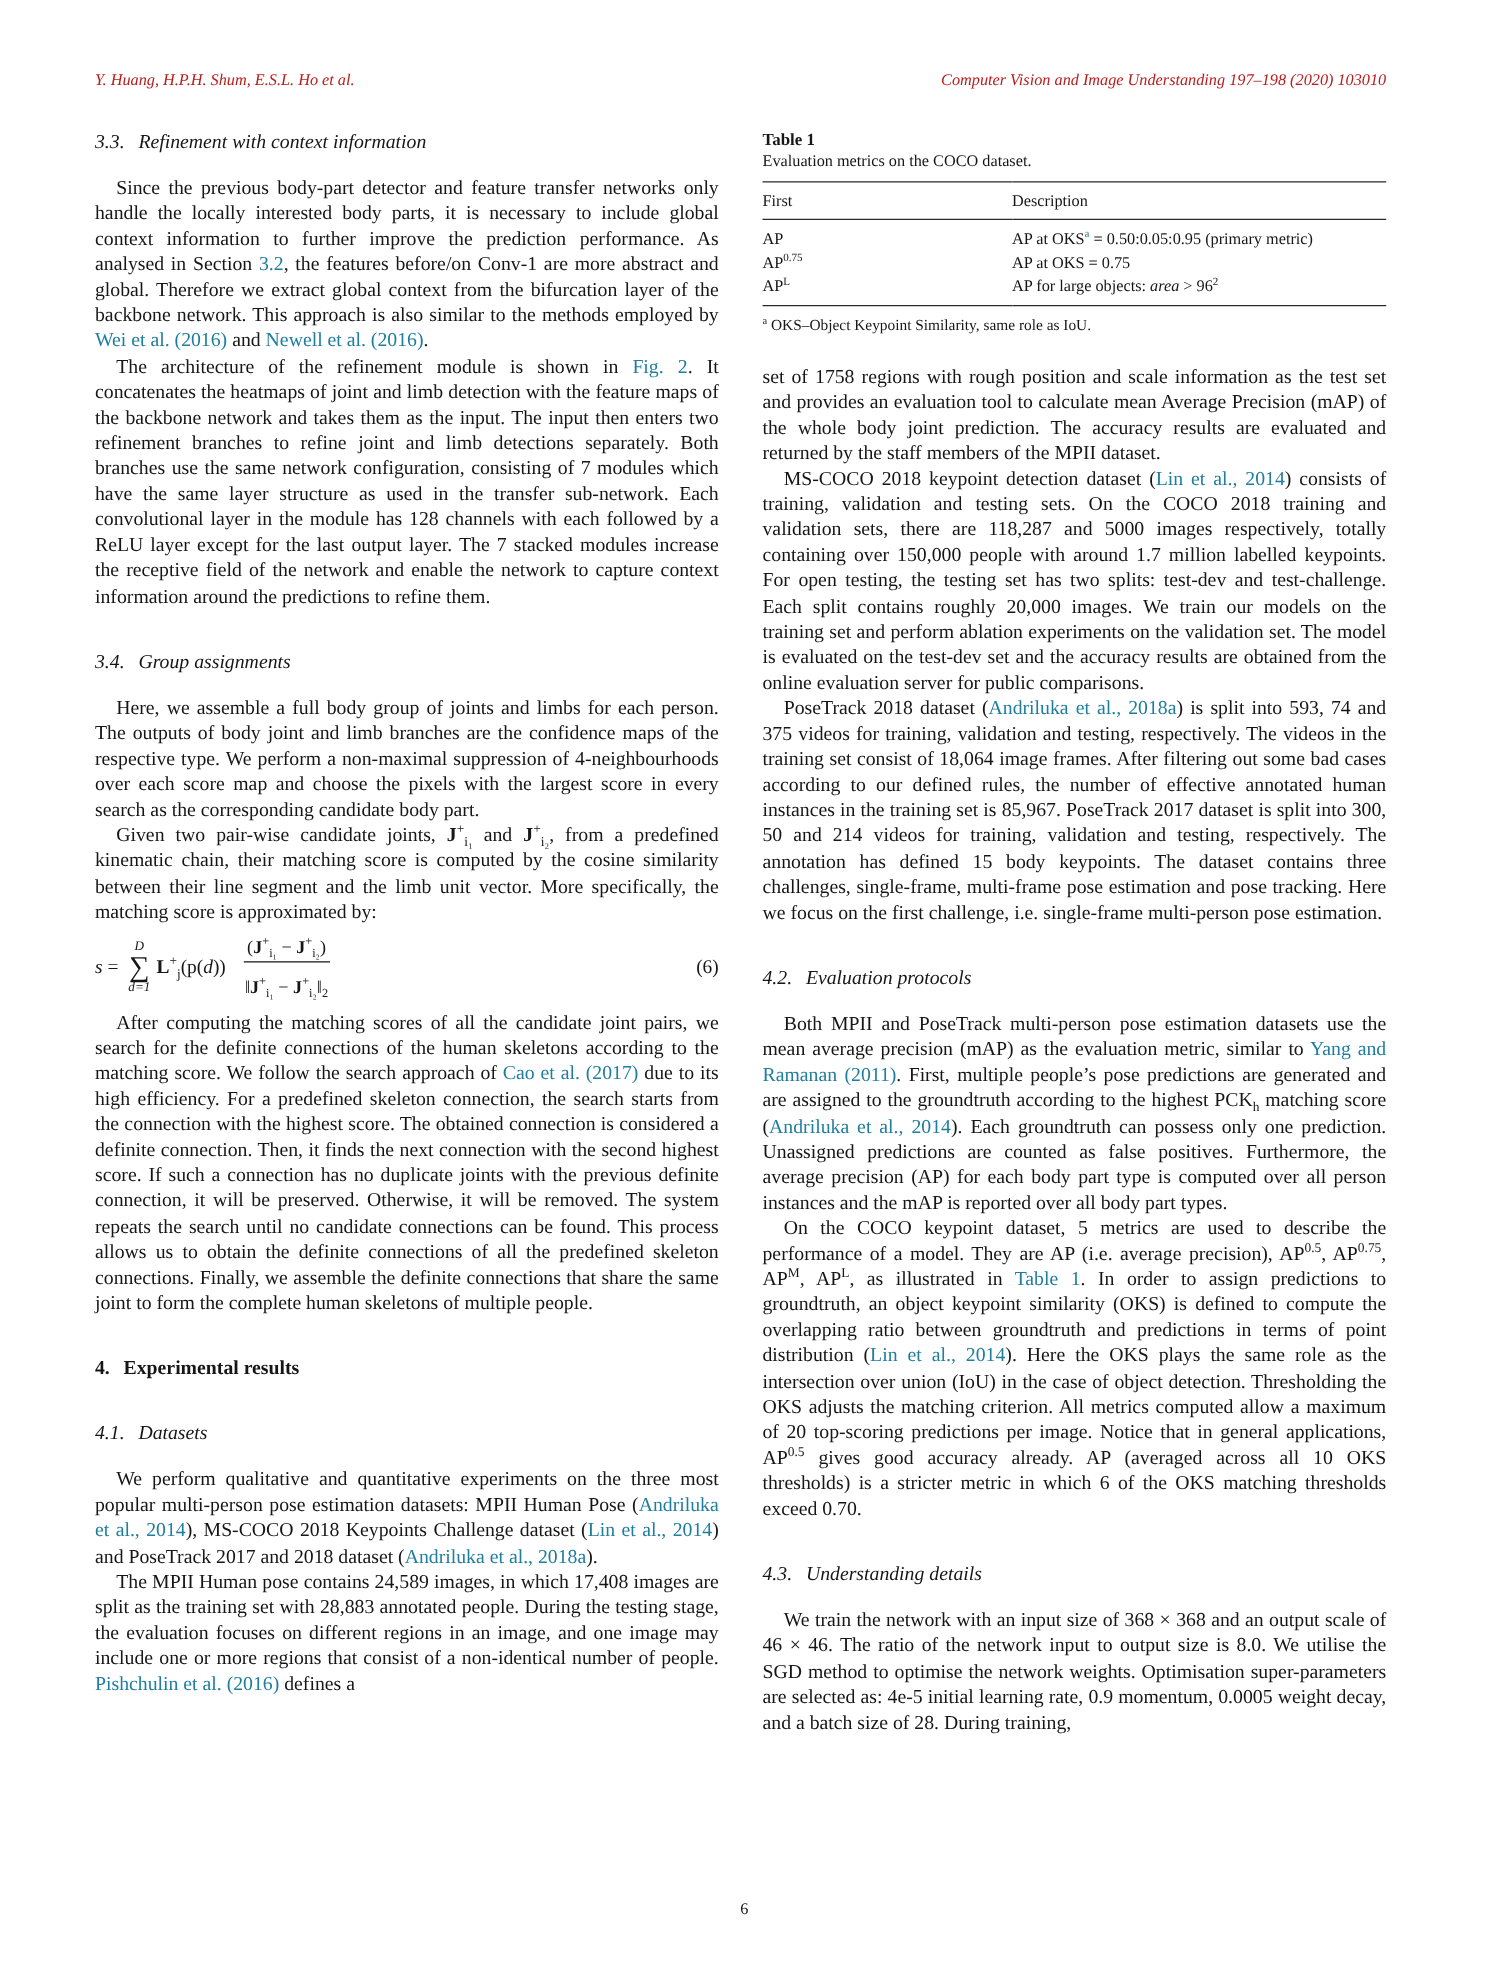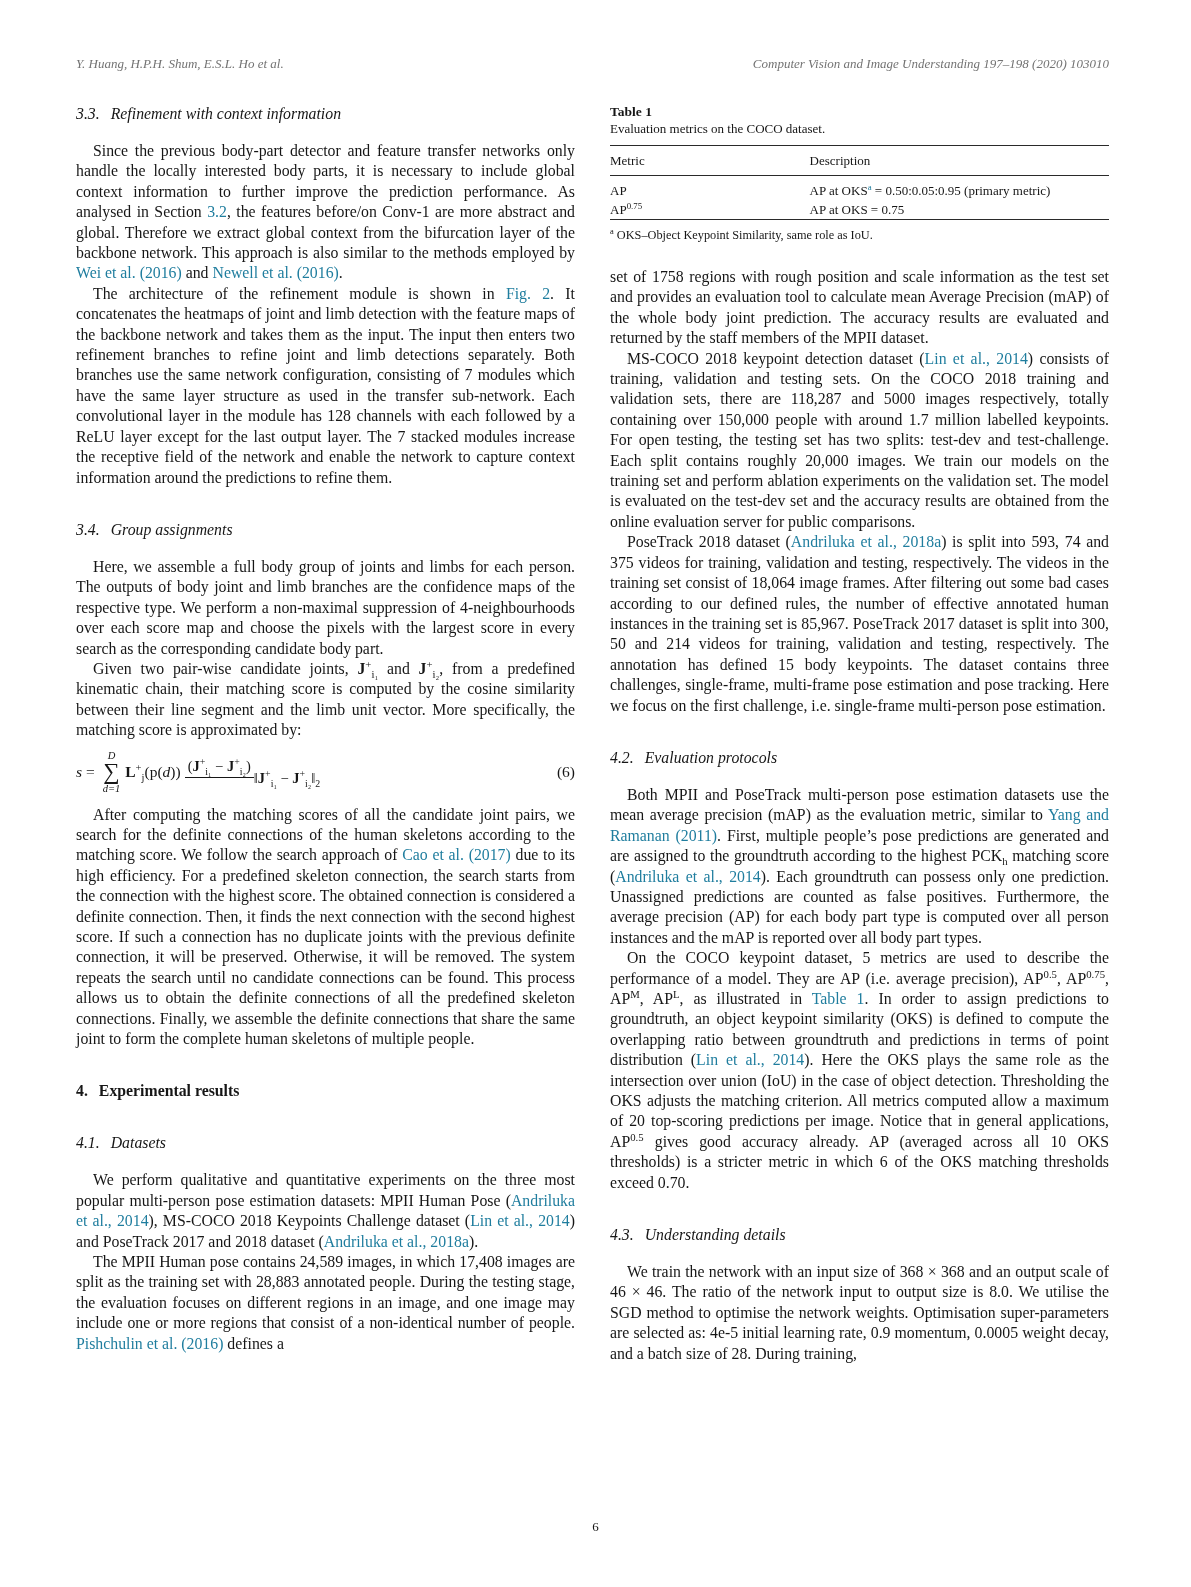--- a/index.html
+++ b/index.html
@@ -4,21 +4,21 @@
 <style>
   html,body { margin:0; padding:0; background:#ffffff; }
   body { width:1191px; height:1587px; overflow:hidden; }
   .page {
     box-sizing:border-box; width:1191px; height:1587px;
     padding:56px 82px 0 76px; position:relative;
     font-family:"Liberation Serif","DejaVu Serif",serif;
     color:#161616; background:#ffffff;
   }
   .hdr { display:flex; justify-content:space-between; align-items:baseline;
-    font-style:italic; font-size:13px; color:#737373; }
+    font-style:italic; font-size:13px; color:#b91c1c; }
   .cols { display:flex; gap:35px; margin-top:29px; }
   .col { width:499px; }
 
   .heading { font-size:15.8px; font-weight:normal; margin:31px 0 17px; line-height:21px; }
   .heading.italic { font-style:italic; }
   .heading.bold { font-weight:bold; }
   .heading .h-num { margin-right:11px; }
   .col > .heading:first-child { margin-top:2px; }
 
   p.para { margin:0; font-size:15.8px; line-height:20.4px; text-align:justify; }
@@ -27,21 +27,21 @@
   a.lnk { color:var(--link,#1f7d9e); text-decoration:none; cursor:pointer; }
   sup,sub { font-size:68%; line-height:0; }
 
   .equation { display:flex; align-items:center; margin:9px 0 10px; font-size:15.5px; }
   .eq-body { display:inline-flex; align-items:center; }
   .eq-lhs { margin-right:5px; }
   .eq-sum { display:inline-flex; flex-direction:column; align-items:center; line-height:1; margin:0 3px; }
   .eq-sigma { font-size:23px; line-height:0.95; }
   .eq-lim { font-size:10.5px; font-style:italic; line-height:1.1; }
   .eq-term { margin:0 2px; }
-  .eq-frac { display:inline-flex; flex-direction:row; align-items:flex-start; font-size:14.5px; margin-left:2px; }
+  .eq-frac { display:inline-flex; flex-direction:column; align-items:center; font-size:14.5px; margin-left:12px; }
   .eq-fnum { padding:0 3px 2px; border-bottom:1px solid #161616; }
   .eq-fden { padding-top:12px; }
   .eq-no { margin-left:auto; }
 
   .table-block { margin:2px 0 24px; }
   .tbl-title { font-weight:bold; font-size:13.5px; display:block; }
   .tbl-caption { font-size:13px; line-height:17px; margin:2px 0 8px; }
   table.tbl { width:100%; border-collapse:collapse; border-top:1.5px solid #2a2a2a; border-bottom:1.5px solid #2a2a2a; }
   table.tbl th { text-align:left; font-weight:normal; font-size:13px;
     padding:7px 0 6px; border-bottom:1px solid #2a2a2a; }
@@ -90,32 +90,36 @@
         <h3 class="heading italic"><span class="h-num">4.1.</span><span>Datasets</span></h3>
         <p class="para indent"><span>We perform qualitative and quantitative experiments on the three most popular multi-person pose estimation datasets: MPII Human Pose (</span><a class="lnk">Andriluka et al., 2014</a><span>), MS-COCO 2018 Keypoints Challenge dataset (</span><a class="lnk">Lin et al., 2014</a><span>) and PoseTrack 2017 and 2018 dataset (</span><a class="lnk">Andriluka et al., 2018a</a><span>).</span></p>
         <p class="para indent"><span>The MPII Human pose contains 24,589 images, in which 17,408 images are split as the training set with 28,883 annotated people. During the testing stage, the evaluation focuses on different regions in an image, and one image may include one or more regions that consist of a non-identical number of people. </span><a class="lnk">Pishchulin et al. (2016)</a><span> defines a</span></p>
       </section>
     <section class="col" id="col-right">
         <div class="table-block">
           <div class="tbl-caption"><span class="tbl-title">Table 1</span><span>Evaluation metrics on the COCO dataset.</span></div>
           <table class="tbl">
             <thead>
               <tr>
-                <th class="c-metric">Metric</th>
+                <th class="c-metric">First</th>
                 <th class="c-desc">Description</th>
               </tr>
             </thead>
             <tbody>
               <tr class="first">
                 <td class="c-metric"><span>AP</span></td>
                 <td><span>AP at OKS</span><a class="lnk"><sup>a</sup></a><span> = 0.50:0.05:0.95 (primary metric)</span></td>
               </tr>
               <tr>
                 <td class="c-metric"><span>AP</span><sup>0.75</sup></td>
                 <td><span>AP at OKS = 0.75</span></td>
+              </tr>
+              <tr class="last">
+                <td class="c-metric"><span>AP</span><sup>L</sup></td>
+                <td><span>AP for large objects: </span><i>area</i><span> &gt; 96</span><sup>2</sup></td>
               </tr>
             </tbody>
           </table>
           <div class="tbl-footnote"><sup>a</sup><span> OKS–Object Keypoint Similarity, same role as IoU.</span></div>
         </div>
         <p class="para"><span>set of 1758 regions with rough position and scale information as the test set and provides an evaluation tool to calculate mean Average Precision (mAP) of the whole body joint prediction. The accuracy results are evaluated and returned by the staff members of the MPII dataset.</span></p>
         <p class="para indent"><span>MS-COCO 2018 keypoint detection dataset (</span><a class="lnk">Lin et al., 2014</a><span>) consists of training, validation and testing sets. On the COCO 2018 training and validation sets, there are 118,287 and 5000 images respectively, totally containing over 150,000 people with around 1.7 million labelled keypoints. For open testing, the testing set has two splits: test-dev and test-challenge. Each split contains roughly 20,000 images. We train our models on the training set and perform ablation experiments on the validation set. The model is evaluated on the test-dev set and the accuracy results are obtained from the online evaluation server for public comparisons.</span></p>
         <p class="para indent"><span>PoseTrack 2018 dataset (</span><a class="lnk">Andriluka et al., 2018a</a><span>) is split into 593, 74 and 375 videos for training, validation and testing, respectively. The videos in the training set consist of 18,064 image frames. After filtering out some bad cases according to our defined rules, the number of effective annotated human instances in the training set is 85,967. PoseTrack 2017 dataset is split into 300, 50 and 214 videos for training, validation and testing, respectively. The annotation has defined 15 body keypoints. The dataset contains three challenges, single-frame, multi-frame pose estimation and pose tracking. Here we focus on the first challenge, i.e. single-frame multi-person pose estimation.</span></p>
         <h3 class="heading italic"><span class="h-num">4.2.</span><span>Evaluation protocols</span></h3>
         <p class="para indent"><span>Both MPII and PoseTrack multi-person pose estimation datasets use the mean average precision (mAP) as the evaluation metric, similar to </span><a class="lnk">Yang and Ramanan (2011)</a><span>. First, multiple people’s pose predictions are generated and are assigned to the groundtruth according to the highest PCK</span><sub>h</sub><span> matching score (</span><a class="lnk">Andriluka et al., 2014</a><span>). Each groundtruth can possess only one prediction. Unassigned predictions are counted as false positives. Furthermore, the average precision (AP) for each body part type is computed over all person instances and the mAP is reported over all body part types.</span></p>

